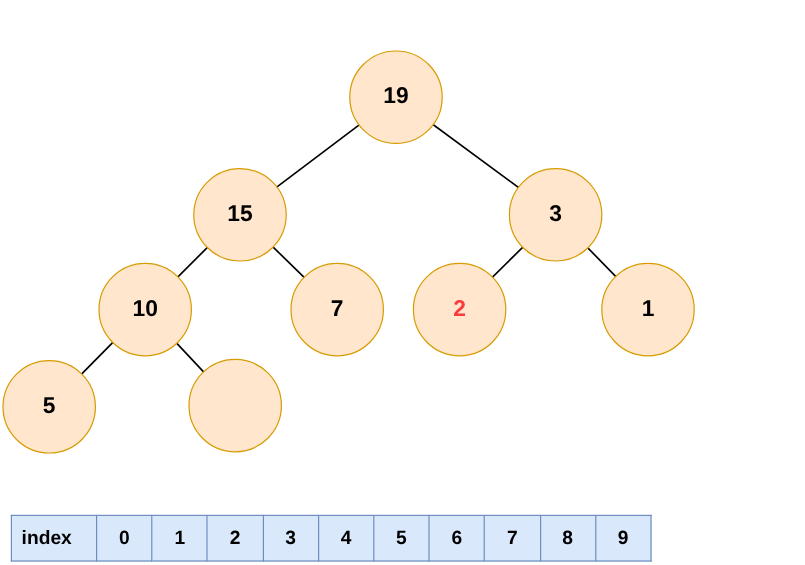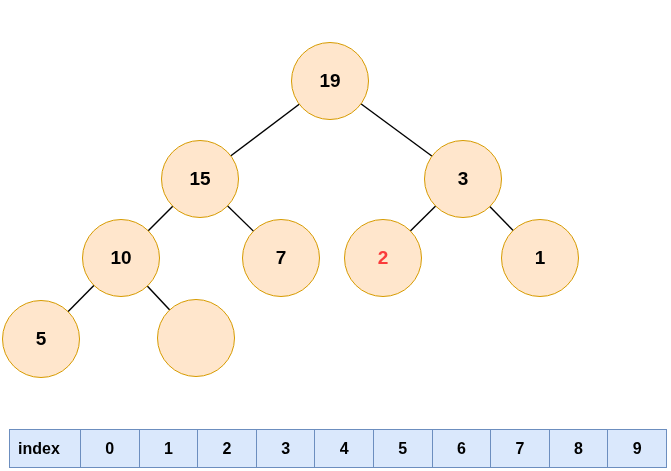--- a/index.html
+++ b/index.html
@@ -35,21 +35,21 @@
     font-size: 19px;
     font-weight: bold;
     color: var(--text, #000000);
     z-index: 1;
   }
   .node.red { color: var(--highlight-red, #FA3B3B); }
   .array-table {
     position: absolute;
     left: 9px;
     top: 391px;
-    width: 658px;
+    width: 534px;
     border-collapse: collapse;
     table-layout: fixed;
     z-index: 1;
   }
   .array-table td {
     background: var(--table-fill, #DAE8FC);
     border: 1px solid var(--table-border, #6C8EBF);
     height: 37px;
     text-align: center;
     font-size: 16px;

